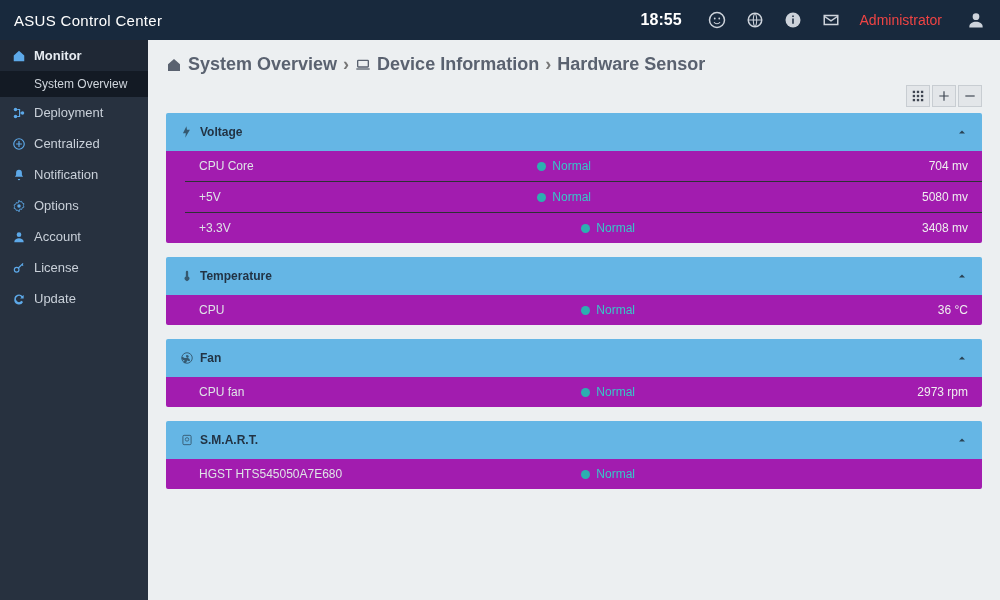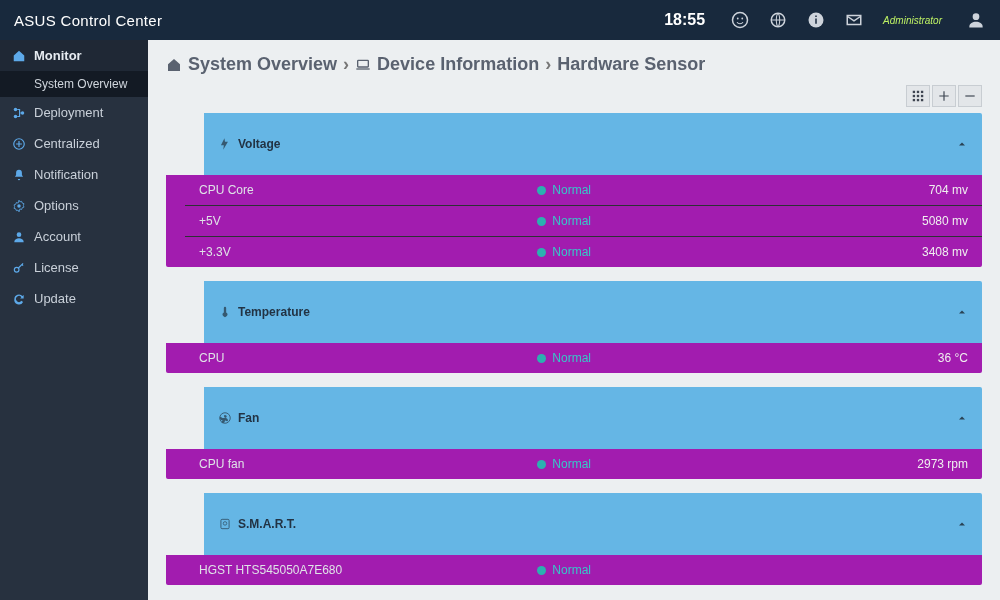--- a/index.html
+++ b/index.html
@@ -3,46 +3,46 @@
 <meta charset="utf-8">
 <style>
 * { margin: 0; padding: 0; box-sizing: border-box; font-family: Arial, Helvetica, sans-serif; }
 body { width: 1000px; height: 600px; overflow: hidden; background: #e8e8e8; }
 
 .topbar { height: 40px; background: #18293d; color: #fff; display: flex; align-items: center; padding: 0 14px; }
 .brand { font-size: 15px; font-weight: 400; letter-spacing: 0.3px; }
 .topbar-right { margin-left: auto; display: flex; align-items: center; gap: 20px; font-size: 15px; color: #cdd3db; }
 .topbar-right .time { font-size: 16px; font-weight: 600; color: #fff; margin-right: 6px; }
 .topbar-ico { width: 18px; height: 18px; fill: #cdd3db; cursor: pointer; }
-.user-label { font-size: 10px; color: #bef264; font-style: italic; }
+.user-label { font-size: 14px; color: #ef4444; }
 .user-ico { width: 20px; height: 20px; fill: #cdd3db; margin-left: 4px; }
 
 .shell { display: flex; height: 560px; }
 .sidebar { width: 148px; background: #27313f; color: #c9d0d9; font-size: 13px; }
 .sidebar .nav-item { display: flex; align-items: center; gap: 8px; padding: 8px 12px; cursor: pointer; }
 .sidebar .nav-item.active-parent { background: #1f2835; font-weight: 600; color: #e6ebf1; }
 .sidebar .sub-item { padding: 6px 12px 6px 34px; font-size: 12px; background: #131a24; color: #cfd5dc; cursor: pointer; }
 .side-ico { width: 14px; height: 14px; fill: #5da9e9; flex-shrink: 0; }
 
 .main { flex: 1; background: #eceff1; overflow: auto; }
 .breadcrumb { padding: 14px 18px 10px 18px; color: #5a6270; font-size: 18px; font-weight: 700; display: flex; align-items: center; gap: 6px; }
 .breadcrumb .crumb-ico { width: 16px; height: 16px; fill: #5a6270; }
 .breadcrumb .sep { color: #777; font-weight: 600; }
 
 .toolbar { display: flex; justify-content: flex-end; gap: 2px; padding: 0 18px 6px 18px; }
 .tool-btn { width: 24px; height: 22px; background: #e3e6e9; border: 1px solid #c8cdd2; display: flex; align-items: center; justify-content: center; cursor: pointer; color: #444; }
 .tool-btn svg { width: 14px; height: 14px; fill: #3d4450; }
 
 .panel { margin: 0 18px 14px 18px; border-radius: 2px; overflow: hidden; }
-.panel-head { background: #65b6e5; color: #234; display: flex; align-items: center; padding: 24px 14px; font-size: 12px; font-weight: 700; cursor: pointer; margin-left: 38px; }
+.panel-head { background: #65b6e5; color: #234; display: flex; align-items: center; padding: 12px 14px; font-size: 12px; font-weight: 700; cursor: pointer; }
 .panel-head .head-ico { width: 14px; height: 14px; margin-right: 6px; fill: #2a4355; opacity: 0.8; }
 .panel-head .chev { margin-left: auto; width: 12px; height: 12px; fill: #2a4355; }
 .panel-body { background: #a21caf; color: #e6e6e6; padding-left: 19px; }
 .row { display: flex; align-items: center; padding: 8px 14px; font-size: 12px; border-bottom: 1px solid #2d3134; }
-.row:last-child { border-bottom: none; }
+.row:last-child { border-bottom: none; gap: 44px; }
 .row .name { flex: 0 0 44%; color: #dfe3e7; }
 .row .status { flex: 0 0 30%; display: flex; align-items: center; gap: 6px; color: #37c8c8; }
 .row .status .dot { width: 9px; height: 9px; border-radius: 50%; background: #2bb0b0; }
 .row .val { flex: 1; text-align: right; color: #efefef; }
 </style>
 </head>
 <body>
 
 <div class="topbar">
   <div class="brand">ASUS Control Center</div>

